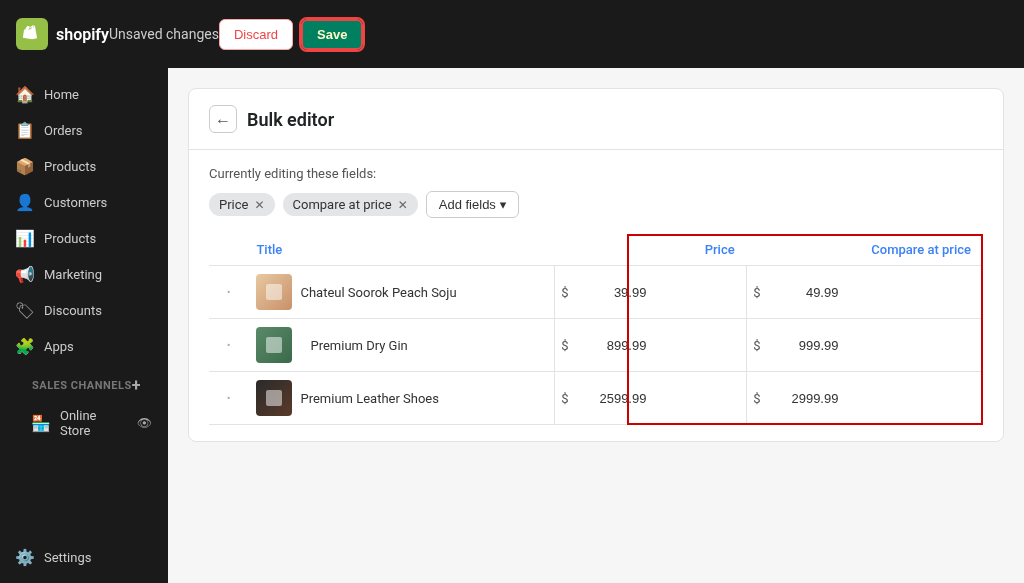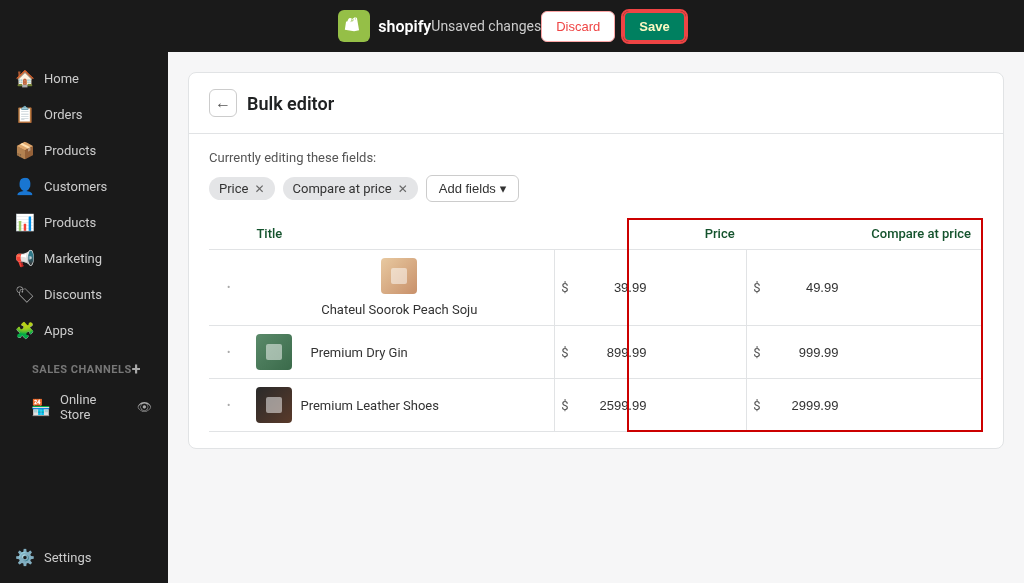--- a/index.html
+++ b/index.html
@@ -1,19 +1,19 @@
 <!DOCTYPE html>
 <html><head>
   <meta charset="utf-8">
   <style>
     * { box-sizing: border-box; margin: 0; padding: 0; }
     body { font-family: -apple-system, BlinkMacSystemFont, 'Segoe UI', Roboto, sans-serif; font-size: 14px; background: #f6f6f7; display: flex; flex-direction: column; height: 583px; overflow: hidden; }
 
     
-    .topbar { background: #1a1a1a; color: #fff; display: flex; align-items: center; justify-content: center; padding: 0 16px; height: 52px; flex-shrink: 0; }
+    .topbar { background: #1a1a1a; color: #fff; display: flex; align-items: center; justify-content: flex-start; padding: 0 16px; height: 68px; flex-shrink: 0; }
     .topbar-logo { display: flex; align-items: center; gap: 8px; font-size: 16px; font-weight: 600; color: #fff; }
     .shopify-logo-icon { width: 32px; height: 32px; background: #95BF47; border-radius: 6px; display: flex; align-items: center; justify-content: center; font-size: 18px; color: #fff; font-weight: bold; }
     .topbar-title { font-size: 14px; color: #ccc; }
     .topbar-actions { display: flex; gap: 8px; }
     .btn-discard { background: #fff; border: 1px solid #fca5a5; border-radius: 6px; padding: 6px 14px; cursor: pointer; font-size: 13px; color: #ef4444; }
     .btn-save { background: #008060; border: 2px solid #e44; border-radius: 6px; padding: 6px 14px; cursor: pointer; font-size: 13px; color: #fef9c3; font-weight: 600; outline: 2px solid #e44; }
 
     
     .main-layout { display: flex; flex: 1; overflow: hidden; }
 
@@ -36,21 +36,21 @@
     .card-title { font-size: 18px; font-weight: 600; color: #202223; }
     .card-body { padding: 16px 20px; }
     .fields-label { font-size: 13px; color: #555; margin-bottom: 10px; }
     .field-tags { display: flex; gap: 8px; align-items: center; flex-wrap: wrap; margin-bottom: 16px; }
     .field-tag { background: #e4e5e7; border-radius: 20px; padding: 4px 10px; font-size: 13px; color: #333; display: flex; align-items: center; gap: 6px; }
     .field-tag .tag-x { cursor: pointer; color: #666; font-size: 12px; }
     .add-fields-btn { background: #fff; border: 1px solid #ccc; border-radius: 6px; padding: 5px 12px; font-size: 13px; cursor: pointer; display: flex; align-items: center; gap: 4px; color: #333; }
 
     
     .bulk-table { width: 100%; border-collapse: collapse; }
-    .bulk-table th { text-align: right; font-size: 13px; font-weight: 500; color: #14532d; padding: 8px 12px; border-bottom: 1px solid #e1e3e5; }
+    .bulk-table th { text-align: right; font-size: 13px; font-weight: 500; color: #3b82f6; padding: 8px 12px; border-bottom: 1px solid #e1e3e5; }
     .bulk-table th.title-col { text-align: left; }
     .bulk-table td { padding: 0; border-bottom: 1px solid #e1e3e5; vertical-align: middle; }
     .product-thumb { width: 36px; height: 36px; border-radius: 4px; background: #ddd; overflow: hidden; flex-shrink: 0; display: flex; align-items: center; justify-content: center; }
     .product-name { font-size: 13px; color: #333; }
     .price-cell { display: flex; align-items: center; }
     .currency-sign { padding: 0 6px; color: #555; font-size: 13px; }
     .price-input { border: none; outline: none; text-align: right; font-size: 13px; padding: 8px 8px 8px 0; width: 80px; color: #333; background: transparent; }
     .compare-input { border: none; outline: none; text-align: right; font-size: 13px; padding: 8px 8px 8px 0; width: 80px; color: #333; background: transparent; }
 
     .hint-area { text-align: center; padding: 40px 20px; color: #888; font-size: 13px; line-height: 1.6; }
@@ -174,21 +174,21 @@
                 </th>
                 <th style="width:160px;">
                   <span>Compare at price</span>
                 </th>
               </tr>
             </thead>
             <tbody id="table-body">
             <tr>
       <td style="width:10px; padding:0 4px 0 8px; color:#aaa; font-size:10px; text-align:center; vertical-align:middle;">•</td>
       <td style="padding:0; vertical-align:middle;">
-        <div style="display:flex; align-items:center; gap:8px; padding:8px 12px;flex-direction:column;">
+        <div style="display:flex; align-items:center; gap:8px; padding:8px 12px;">
           <div class="product-thumb thumb-soju">
             <svg width="24" height="24" viewBox="0 0 24 24" fill="rgba(255,255,255,0.5)">
                           <rect x="4" y="4" width="16" height="16" rx="2"></rect>
                         </svg>
           </div>
           <span class="product-name">Chateul Soorok Peach Soju</span>
         </div>
       </td>
       <td style="padding:0; vertical-align:middle; border-left:1px solid #e1e3e5;">
         <div class="price-cell">

